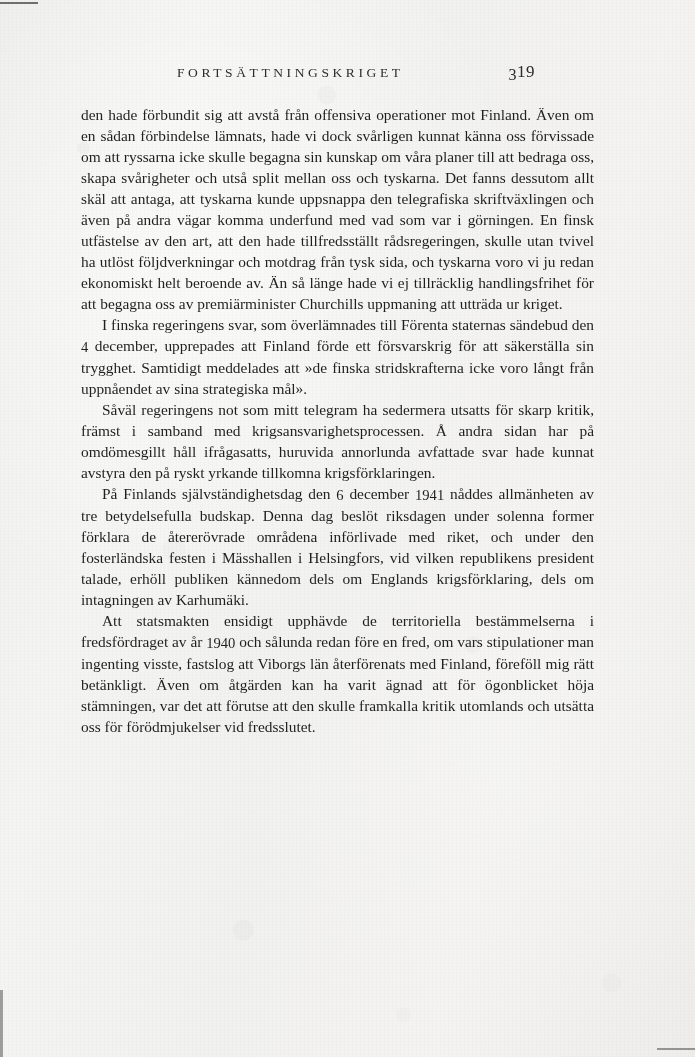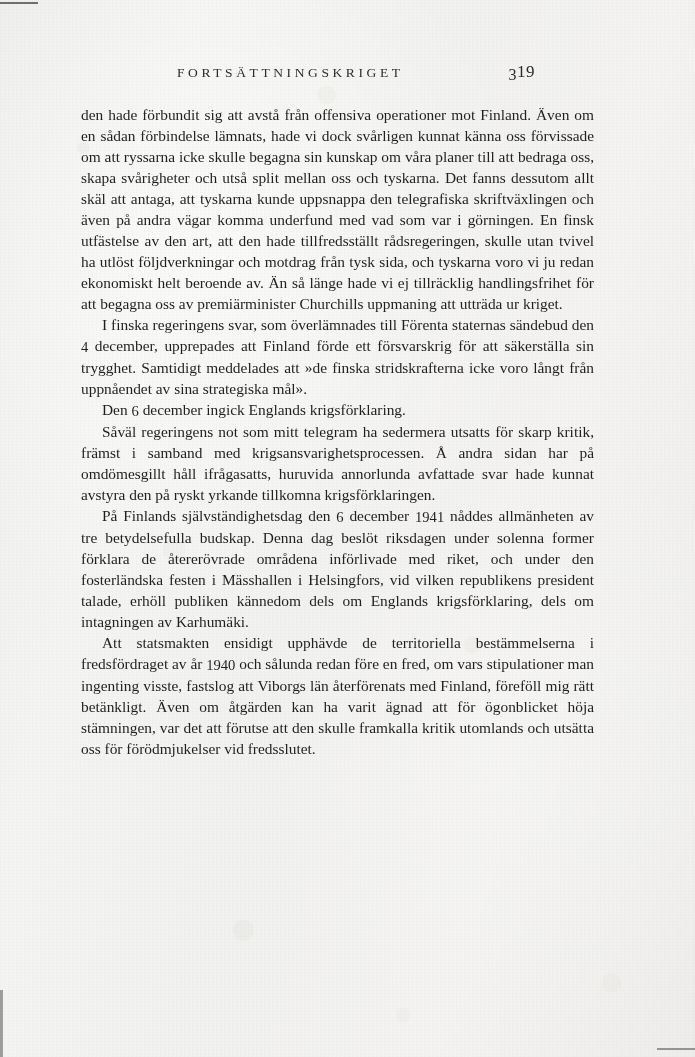--- a/index.html
+++ b/index.html
@@ -124,18 +124,17 @@
   <div class="edge-mark" id="edge-botright"></div>
 
   <div id="header">
     <div id="running-head">FORTSÄTTNINGSKRIGET</div>
     <div id="folio"><span class="os-desc">3</span><span>19</span></div>
   </div>
 
   <div id="body-text">
       <p>den hade förbundit sig att avstå från offensiva operationer mot Finland. Även om en sådan förbindelse lämnats, hade vi dock svårligen kunnat känna oss förvissade om att ryssarna icke skulle begagna sin kunskap om våra planer till att bedraga oss, skapa svårigheter och utså split mellan oss och tyskarna. Det fanns dessutom allt skäl att antaga, att tyskarna kunde uppsnappa den telegrafiska skriftväxlingen och även på andra vägar komma underfund med vad som var i görningen. En finsk utfästelse av den art, att den hade tillfredsställt rådsregeringen, skulle utan tvivel ha utlöst följdverkningar och motdrag från tysk sida, och tyskarna voro vi ju redan ekonomiskt helt beroende av. Än så länge hade vi ej tillräcklig handlingsfrihet för att begagna oss av premiärminister Churchills uppmaning att utträda ur kriget.</p>
       <p class="indent">I finska regeringens svar, som överlämnades till Förenta staternas sändebud den <span class="osf">4</span> december, upprepades att Finland förde ett försvarskrig för att säkerställa sin trygghet. Samtidigt meddelades att »de finska stridskrafterna icke voro långt från uppnåendet av sina strategiska mål».</p>
-      <p class="indent">Den <span class="osf">6</span> december ingick Englands krigsförklaring.</p>
       <p class="indent">Såväl regeringens not som mitt telegram ha sedermera utsatts för skarp kritik, främst i samband med krigsansvarighetsprocessen. Å andra sidan har på omdömesgillt håll ifrågasatts, huruvida annorlunda avfattade svar hade kunnat avstyra den på ryskt yrkande tillkomna krigsförklaringen.</p>
       <p class="indent">På Finlands självständighetsdag den <span class="osf">6</span> december <span class="osf">1941</span> nåddes allmänheten av tre betydelsefulla budskap. Denna dag beslöt riksdagen under solenna former förklara de återerövrade områdena införlivade med riket, och under den fosterländska festen i Mässhallen i Helsingfors, vid vilken republikens president talade, erhöll publiken kännedom dels om Englands krigsförklaring, dels om intagningen av Karhumäki.</p>
       <p class="indent">Att statsmakten ensidigt upphävde de territoriella bestämmelserna i fredsfördraget av år <span class="osf">1940</span> och sålunda redan före en fred, om vars stipulationer man ingenting visste, fastslog att Viborgs län återförenats med Finland, föreföll mig rätt betänkligt. Även om åtgärden kan ha varit ägnad att för ögonblicket höja stämningen, var det att förutse att den skulle framkalla kritik utomlands och utsätta oss för förödmjukelser vid fredsslutet.</p>
     </div>
 </div>
 
 </body></html>

